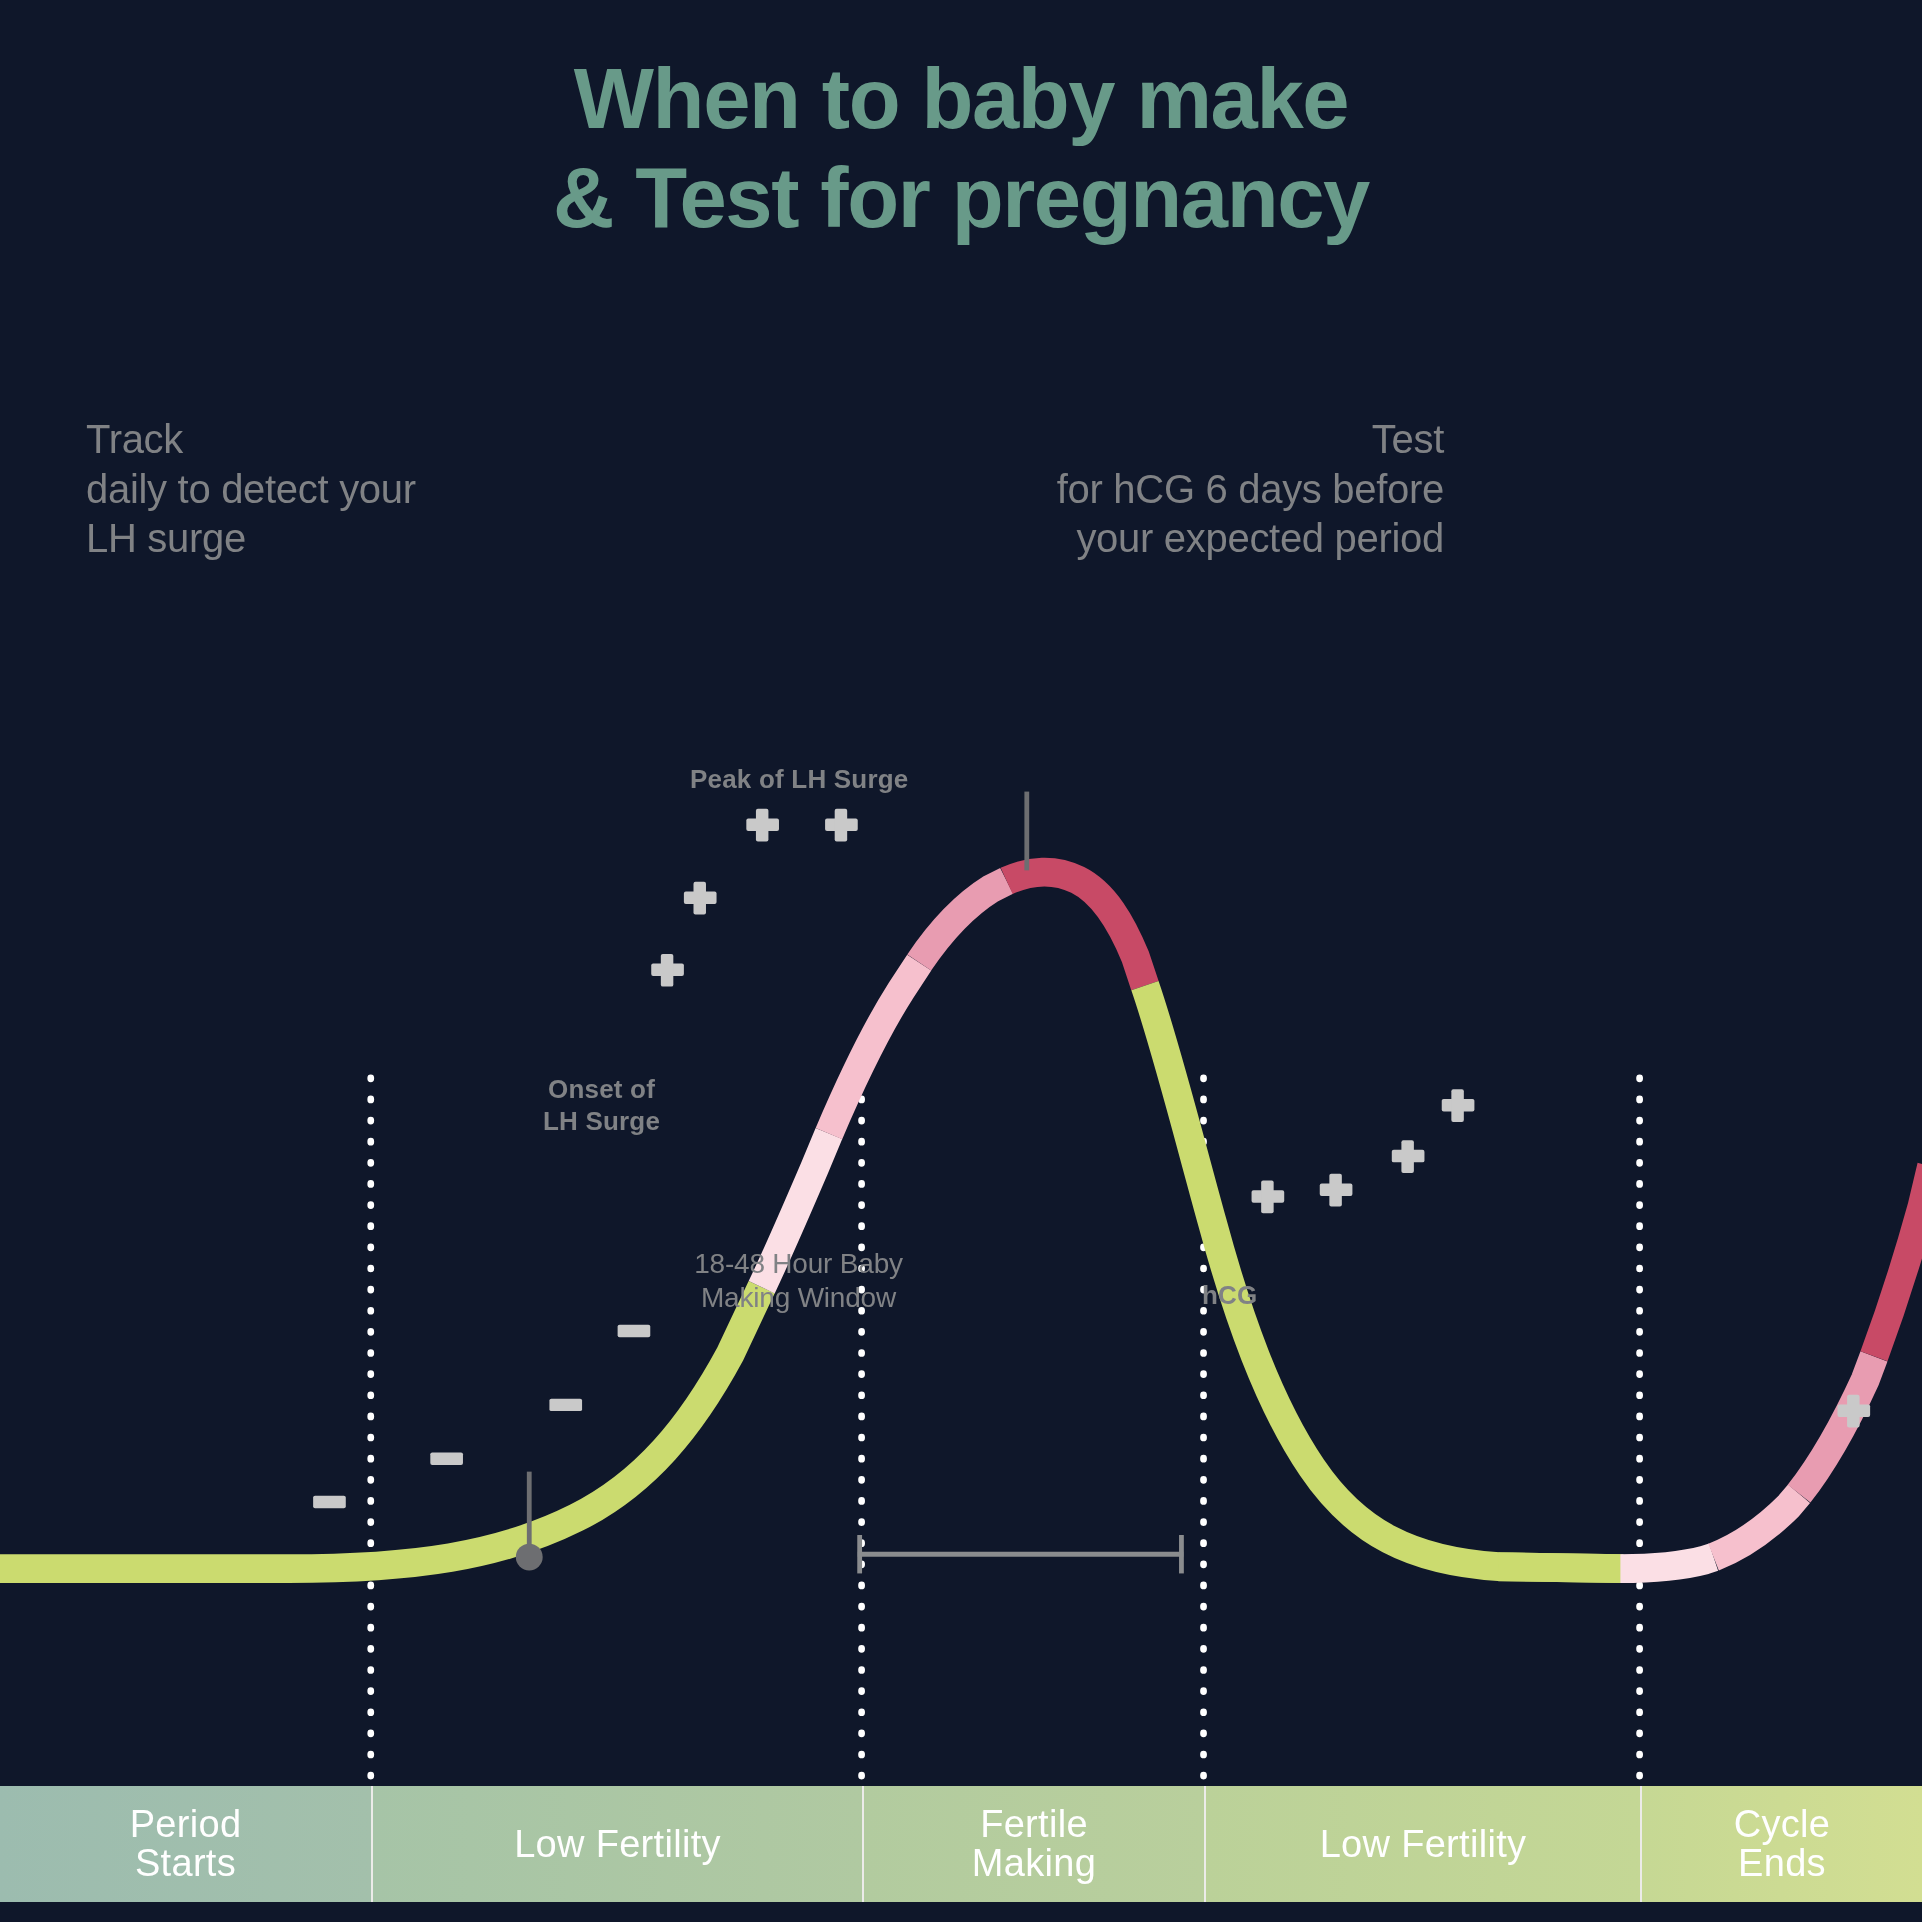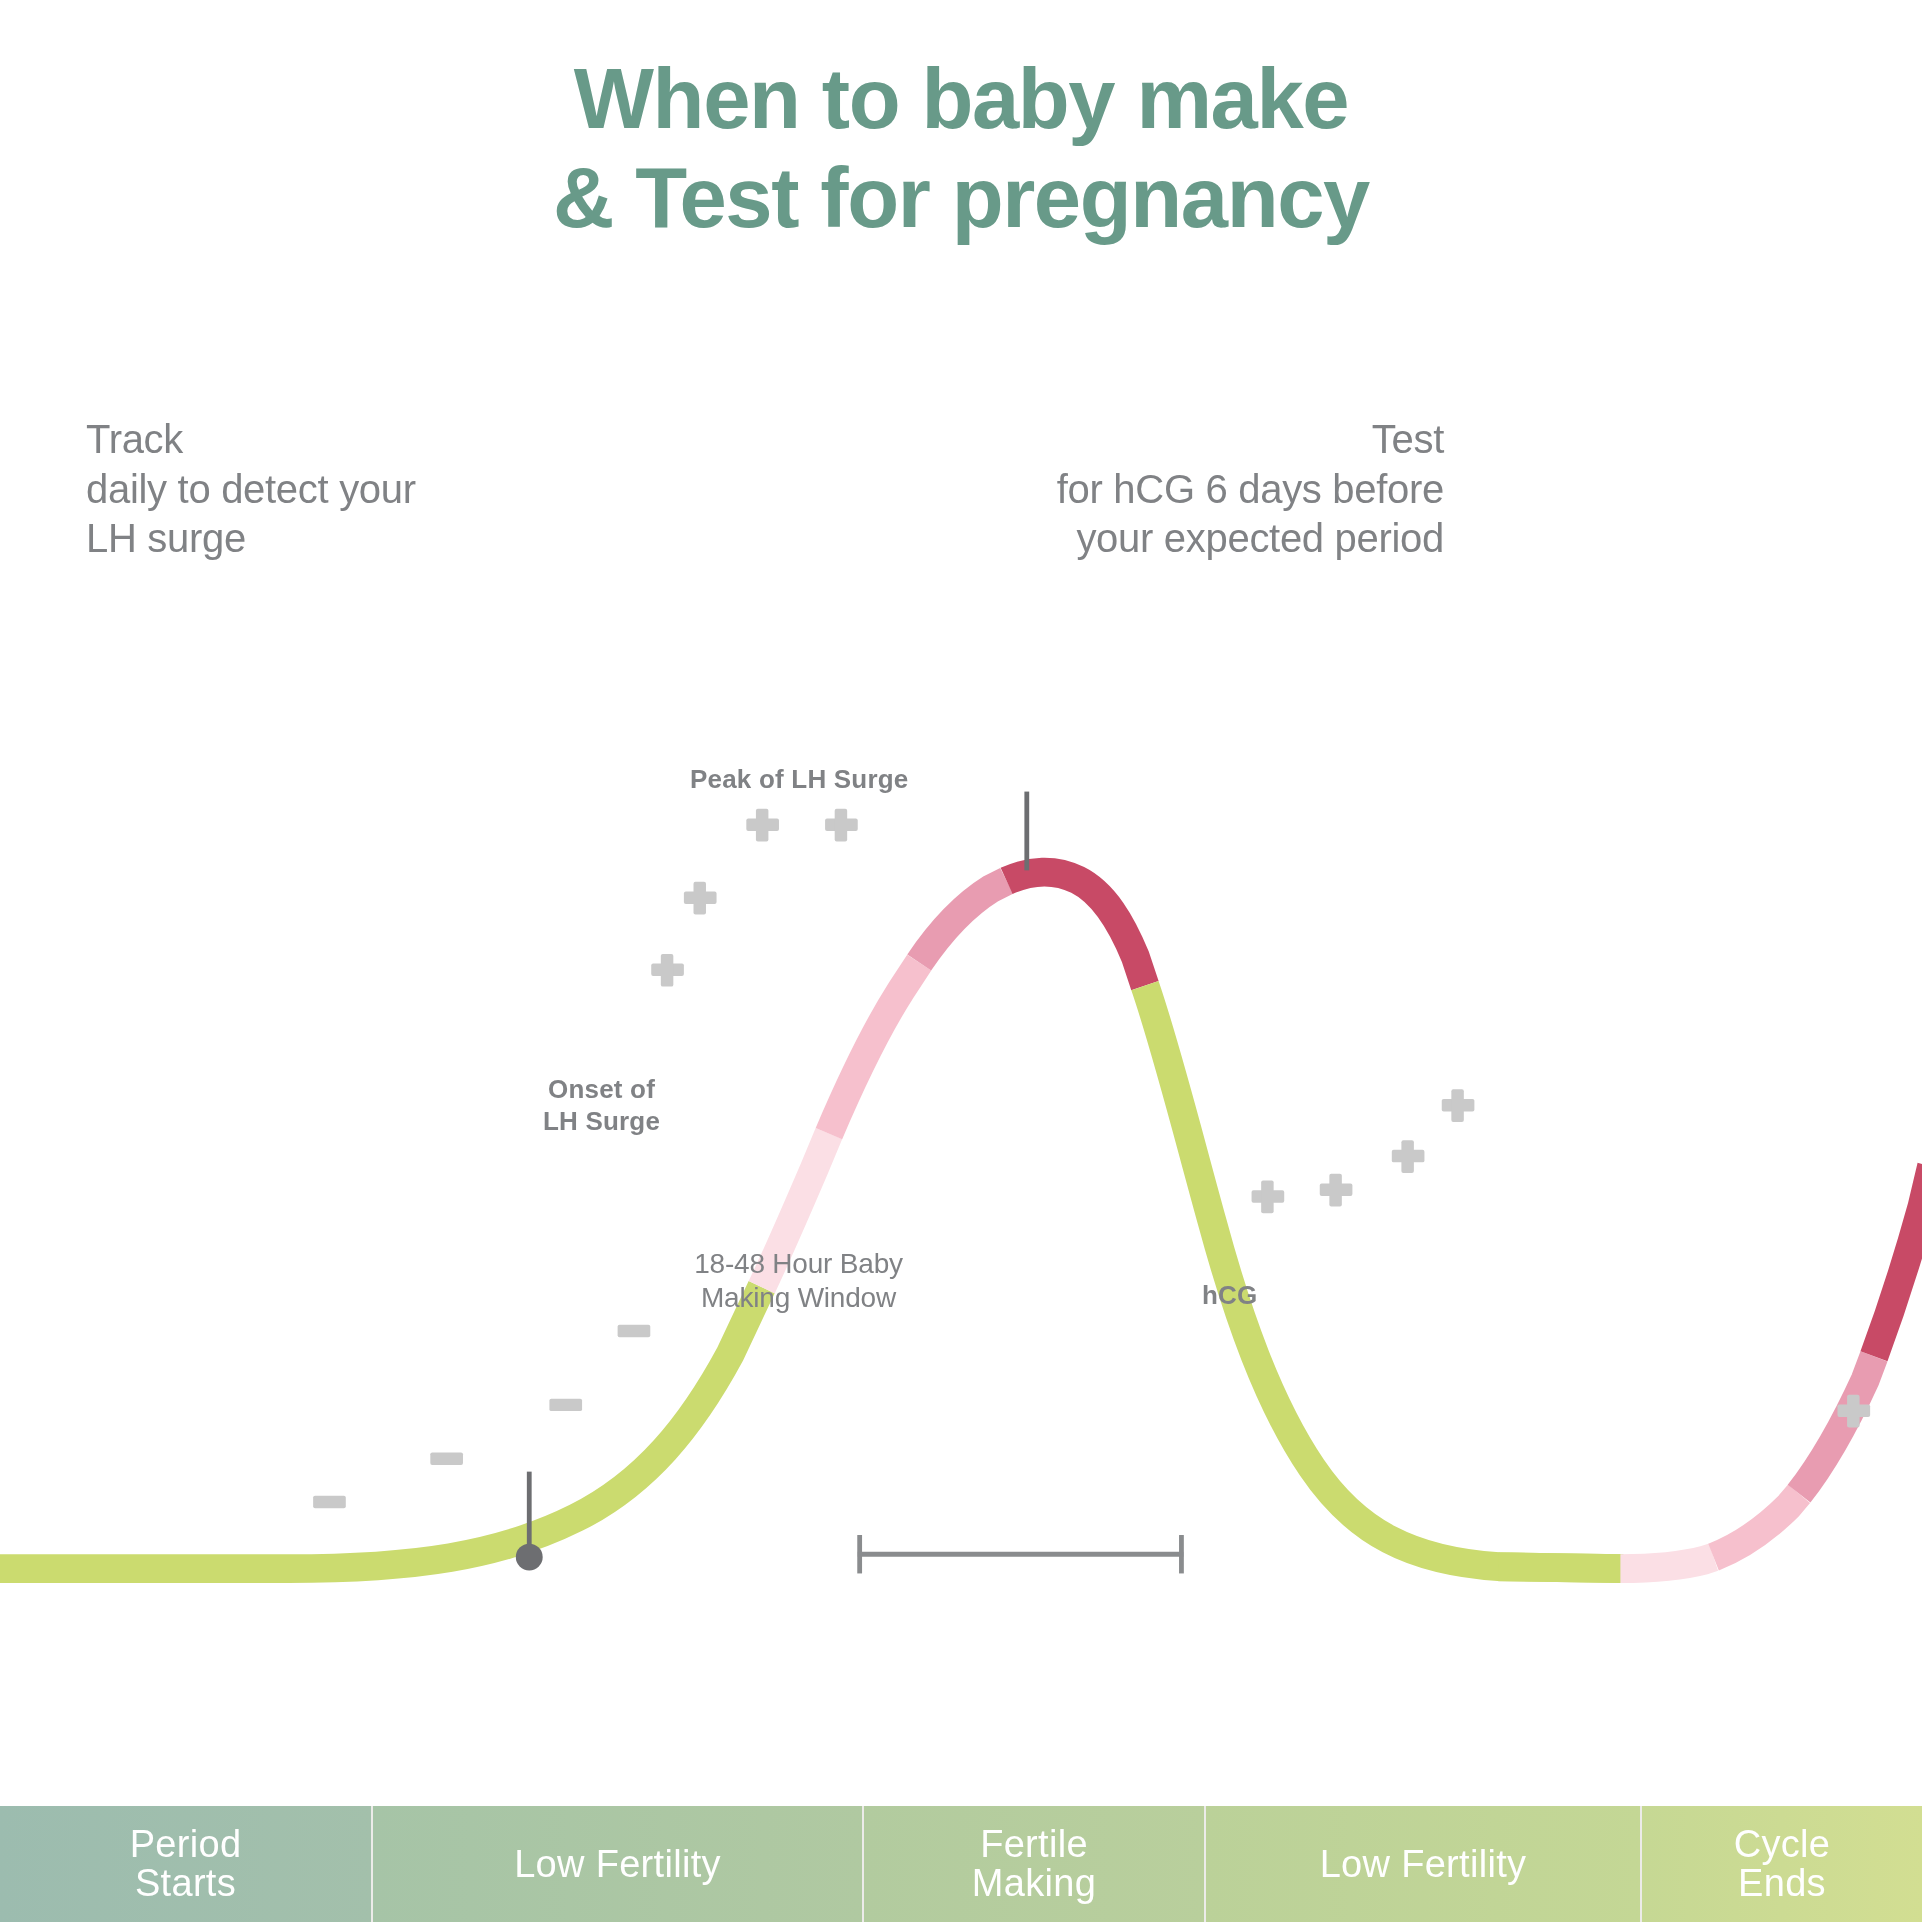--- a/index.html
+++ b/index.html
@@ -5,21 +5,21 @@
   * { box-sizing: border-box; margin: 0; padding: 0; }
   html, body {
     width: 1922px; height: 1922px;
     background: #ecebe9;
     font-family: "Liberation Sans", sans-serif;
     overflow: hidden;
   }
   #stage {
     position: relative;
     width: 1922px; height: 1922px;
-    background: #ffffff;
+    background: #0f172a;
   }
 
   
   .title {
     position: absolute;
     top: 50px; left: 0; width: 1922px;
     text-align: center;
     color: #689a89;
     font-size: 85px;
     font-weight: bold;
@@ -72,21 +72,21 @@
     color: #808285;
     font-size: 28px;
     line-height: 1.22;
     letter-spacing: -0.2px;
   }
 
   
   #phasebar {
     position: absolute;
     left: 0; bottom: 0;
-    width: 1922px; height: 116px;
+    width: 1922px; height: 136px;
     display: flex;
   }
   .phase {
     position: relative;
     height: 116px;
     display: flex;
     align-items: center;
     justify-content: center;
     color: #ffffff;
     font-family: "Liberation Sans Narrow", "Liberation Sans", sans-serif;

